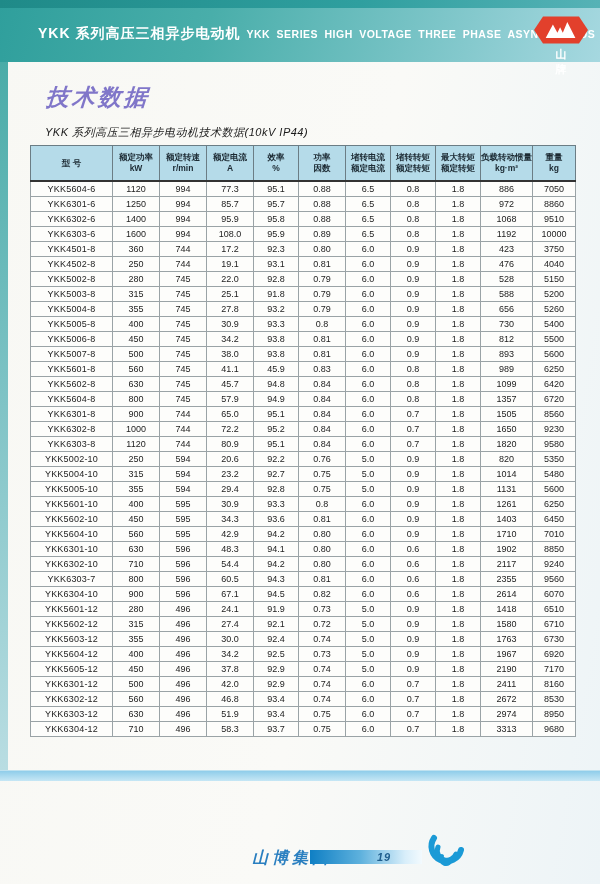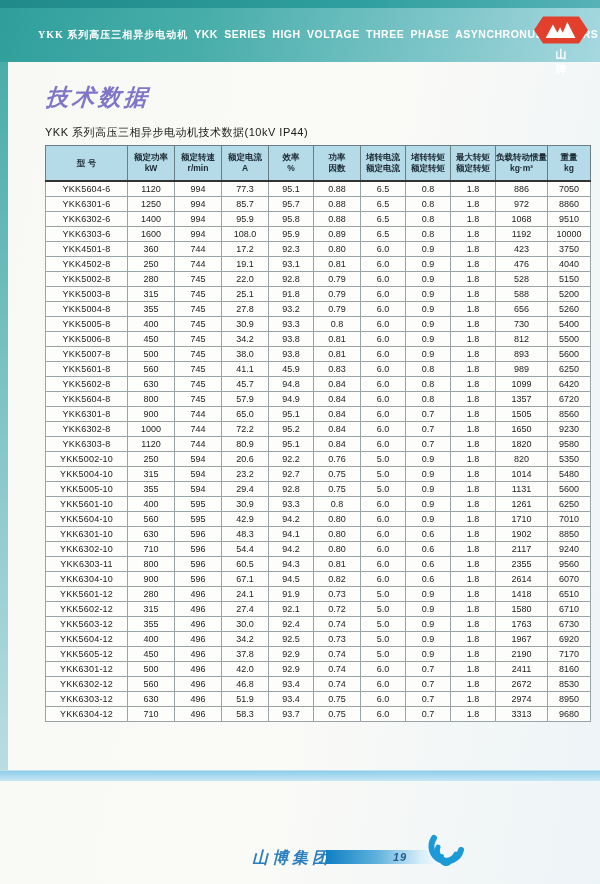--- a/index.html
+++ b/index.html
@@ -20,44 +20,44 @@
     background:linear-gradient(105deg,#2f9f9c 0%,#49aeaa 35%,#7cc5c8 72%,#a6d8e0 100%);
   }
   .band-top{
     position:absolute;left:0;top:0;width:600px;height:8px;
     background:linear-gradient(90deg,#1f8a88,#2f9f9f 60%,#56b2b6);
   }
   .band-titles{
     position:absolute;left:38px;top:24px;white-space:nowrap;
     color:#ffffff;
   }
-  .band-titles .zh{font-size:10px;font-weight:bold;letter-spacing:1px;font-family:Liberation Serif, serif;}
+  .band-titles .zh{font-size:14px;font-weight:bold;letter-spacing:1px;}
   .band-titles .en{font-size:10.5px;font-weight:bold;letter-spacing:.5px;margin-left:6px;word-spacing:3px;}
   .brand{position:absolute;right:8px;top:16px;width:62px;text-align:center;}
   .brand svg{display:block;margin:0 auto;}
   .brand-name{color:#ffffff;font-size:11px;font-weight:bold;letter-spacing:10px;margin-top:3px;padding-left:10px;}
   
   .left-strip{
     position:absolute;left:0;top:62px;width:8px;height:708px;
     background:linear-gradient(180deg,#4aaca8 0%,#7cc2c4 45%,#b9dde2 100%);
   }
   
   main{position:absolute;left:0;top:62px;width:600px;}
   .section-title{
     margin:20px 0 0 46px;
     font-size:23px;font-weight:bold;font-style:italic;
     letter-spacing:3px;color:#8076c9;
     transform:skewX(-4deg);transform-origin:left;
   }
   .table-caption{
     margin:12px 10px 5px 45px;
-    font-size:11px;color:#1a1a1a;letter-spacing:.5px;
+    font-size:11px;color:#1a1a1a;letter-spacing:.5px;font-style:italic;
   }
   table{
-    margin-left:45px;
+    margin-left:30px;
     width:545px;table-layout:fixed;
     border-collapse:collapse;
     border:1.6px solid #333;
     background:#fdfdfb;
   }
   th{
     background:#b5dbe9;
     font-size:8.5px;font-weight:bold;color:#1c2a33;
     border:1px solid #6b7d85;
     border-bottom:2px solid #333;
@@ -81,21 +81,21 @@
   }
   footer{
     position:absolute;left:0;top:828px;width:600px;height:56px;
   }
   .brand-script{
     position:absolute;left:252px;top:20px;
     font-family:"DejaVu Serif",serif;font-style:italic;font-weight:bold;
     font-size:16px;color:#2a7fc0;letter-spacing:4px;white-space:nowrap;
   }
   .page-bar{
-    position:absolute;left:326px;top:22px;width:112px;height:14px;
+    position:absolute;left:310px;top:22px;width:112px;height:14px;
     background:linear-gradient(90deg,#0f7fc4 0%,#5eb1dd 45%,#d8eefa 85%,#f3fafe 100%);
     display:flex;align-items:center;justify-content:center;
   }
   .pageno{
     font-size:11px;font-style:italic;font-weight:bold;color:#1f5e8e;
     padding-left:36px;letter-spacing:1px;
   }
   .swirl{position:absolute;left:424px;top:0px;}
 </style>
 </head>
@@ -433,20 +433,33 @@
             <td>30.9</td>
             <td>93.3</td>
             <td>0.8</td>
             <td>6.0</td>
             <td>0.9</td>
             <td>1.8</td>
             <td>1261</td>
             <td>6250</td>
           </tr>
           <tr>
+            <td>YKK5602-10</td>
+            <td>450</td>
+            <td>595</td>
+            <td>34.3</td>
+            <td>93.6</td>
+            <td>0.81</td>
+            <td>6.0</td>
+            <td>0.9</td>
+            <td>1.8</td>
+            <td>1403</td>
+            <td>6450</td>
+          </tr>
+          <tr>
             <td>YKK5604-10</td>
             <td>560</td>
             <td>595</td>
             <td>42.9</td>
             <td>94.2</td>
             <td>0.80</td>
             <td>6.0</td>
             <td>0.9</td>
             <td>1.8</td>
             <td>1710</td>
@@ -472,21 +485,21 @@
             <td>54.4</td>
             <td>94.2</td>
             <td>0.80</td>
             <td>6.0</td>
             <td>0.6</td>
             <td>1.8</td>
             <td>2117</td>
             <td>9240</td>
           </tr>
           <tr>
-            <td>YKK6303-11</td>
+            <td>YKK6303-7</td>
             <td>800</td>
             <td>596</td>
             <td>60.5</td>
             <td>94.3</td>
             <td>0.81</td>
             <td>6.0</td>
             <td>0.6</td>
             <td>1.8</td>
             <td>2355</td>
             <td>9560</td>

